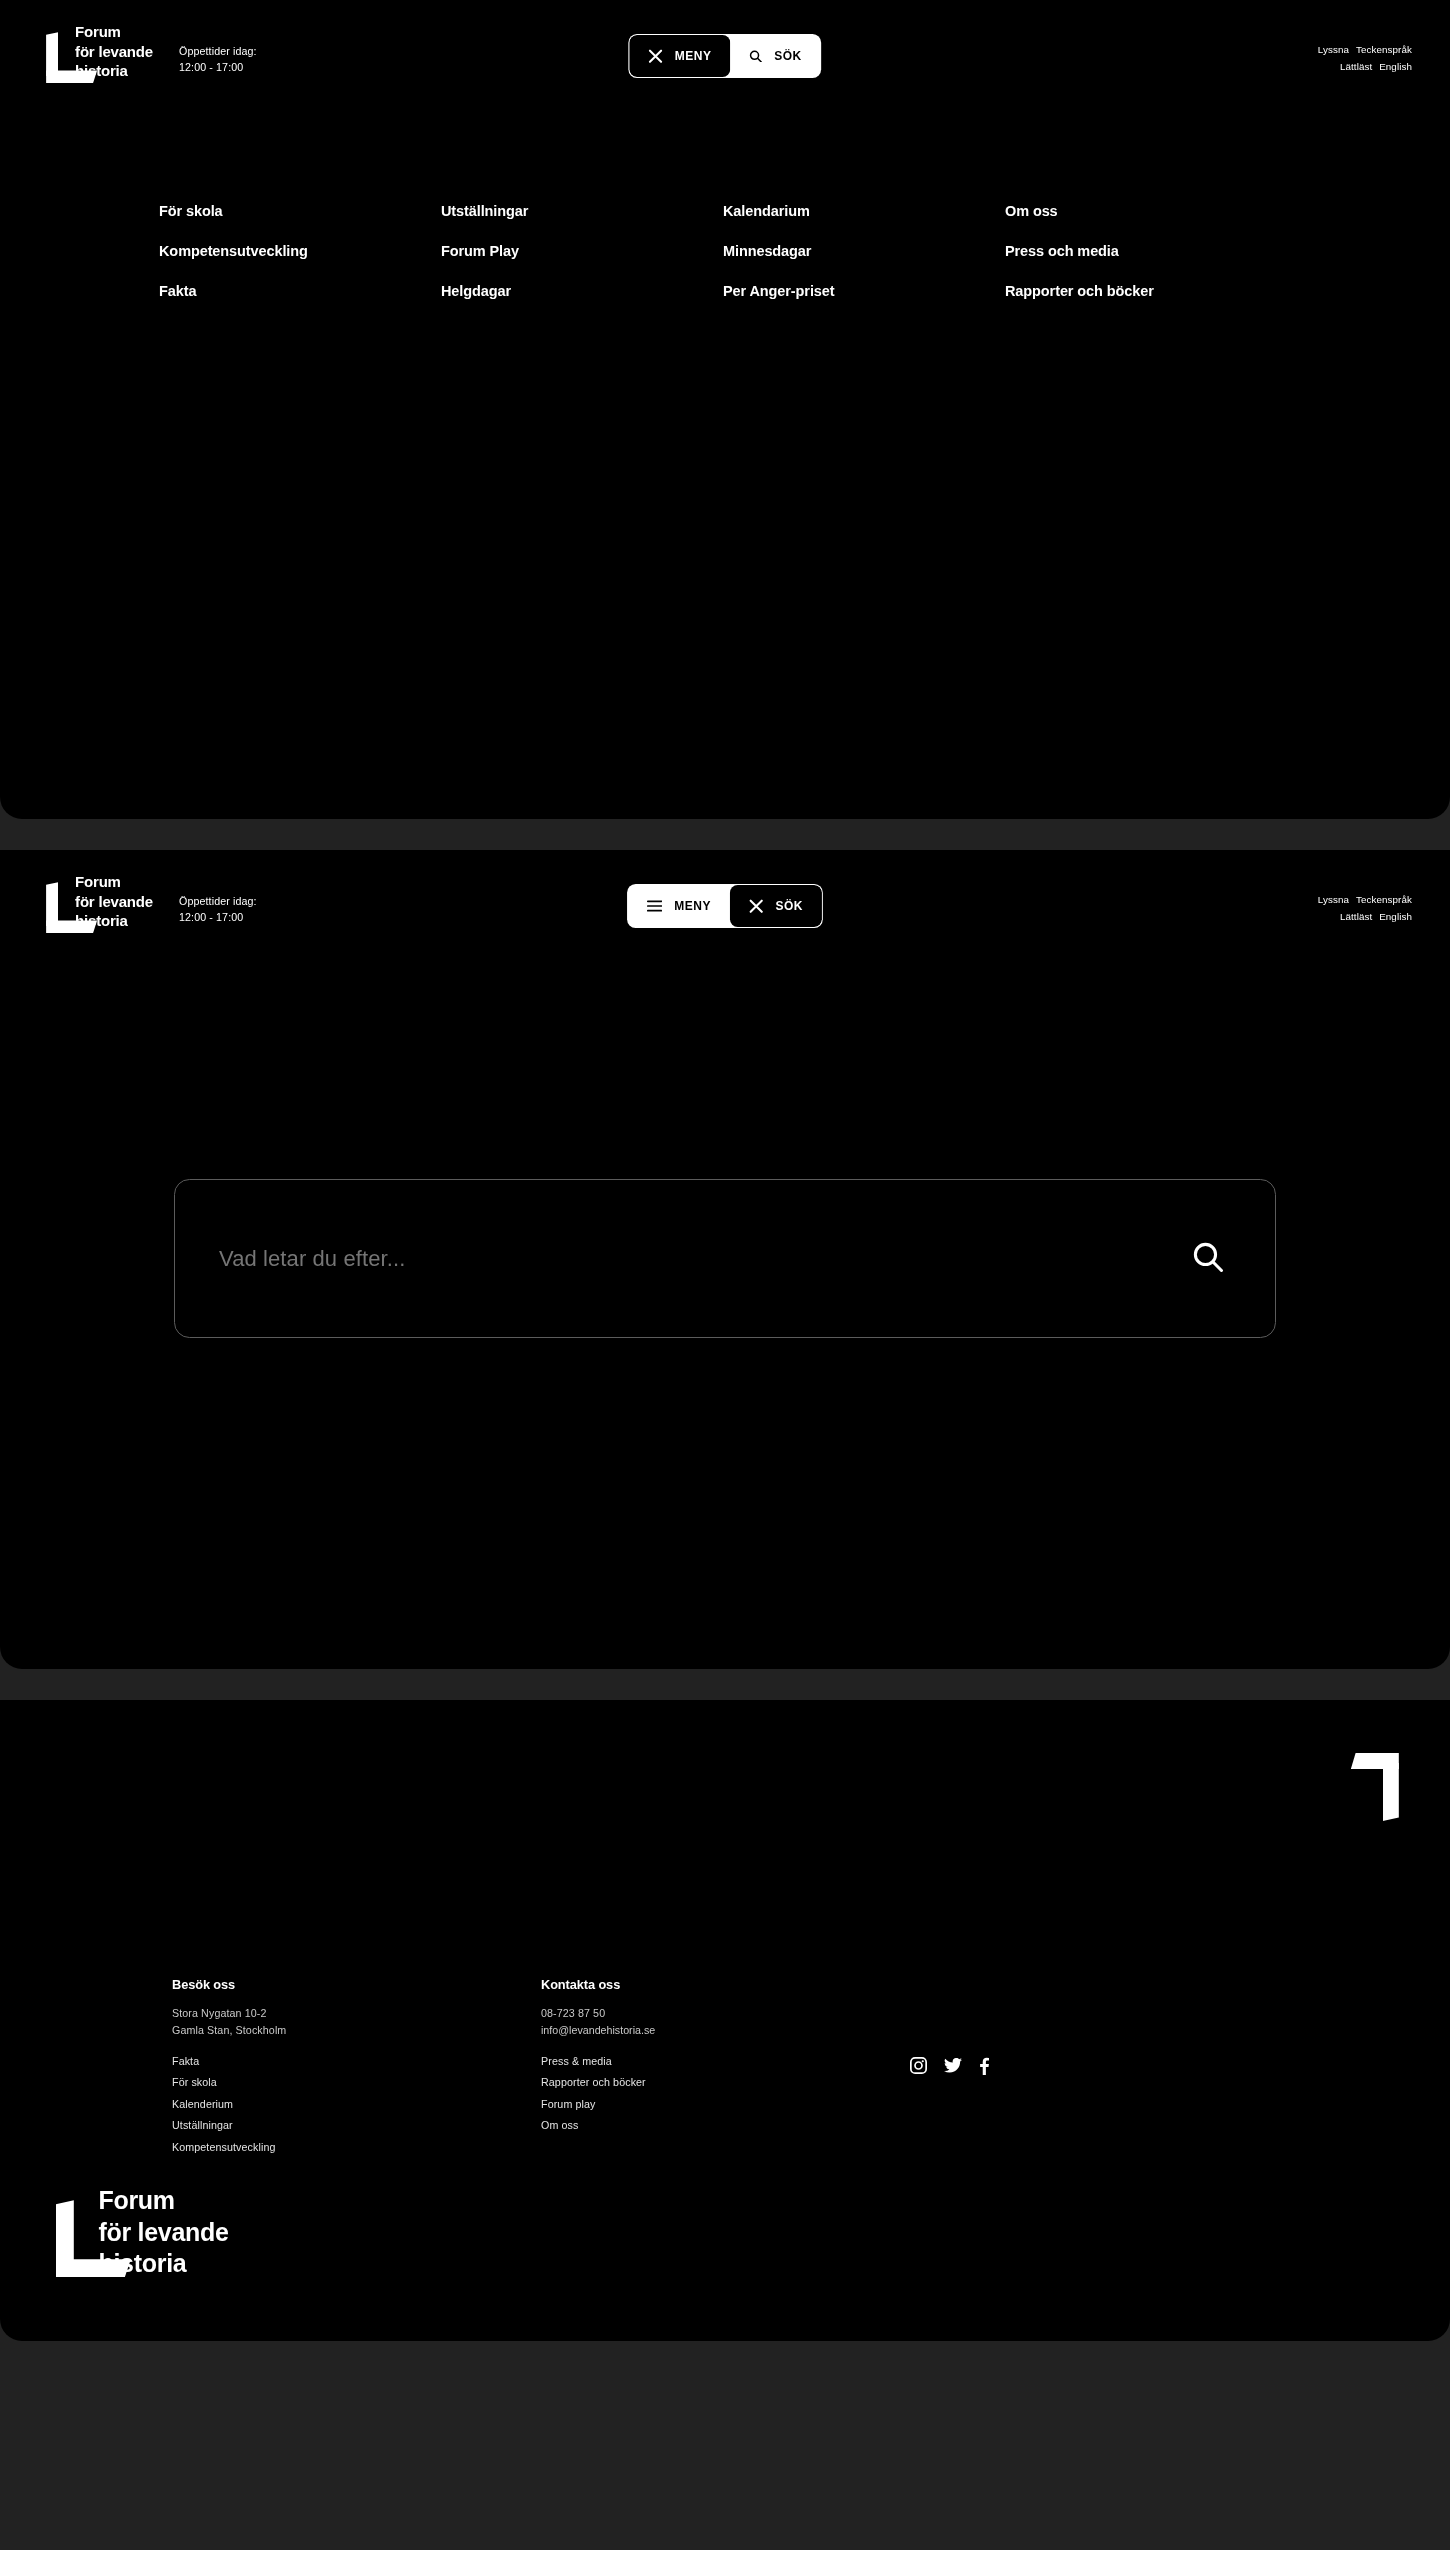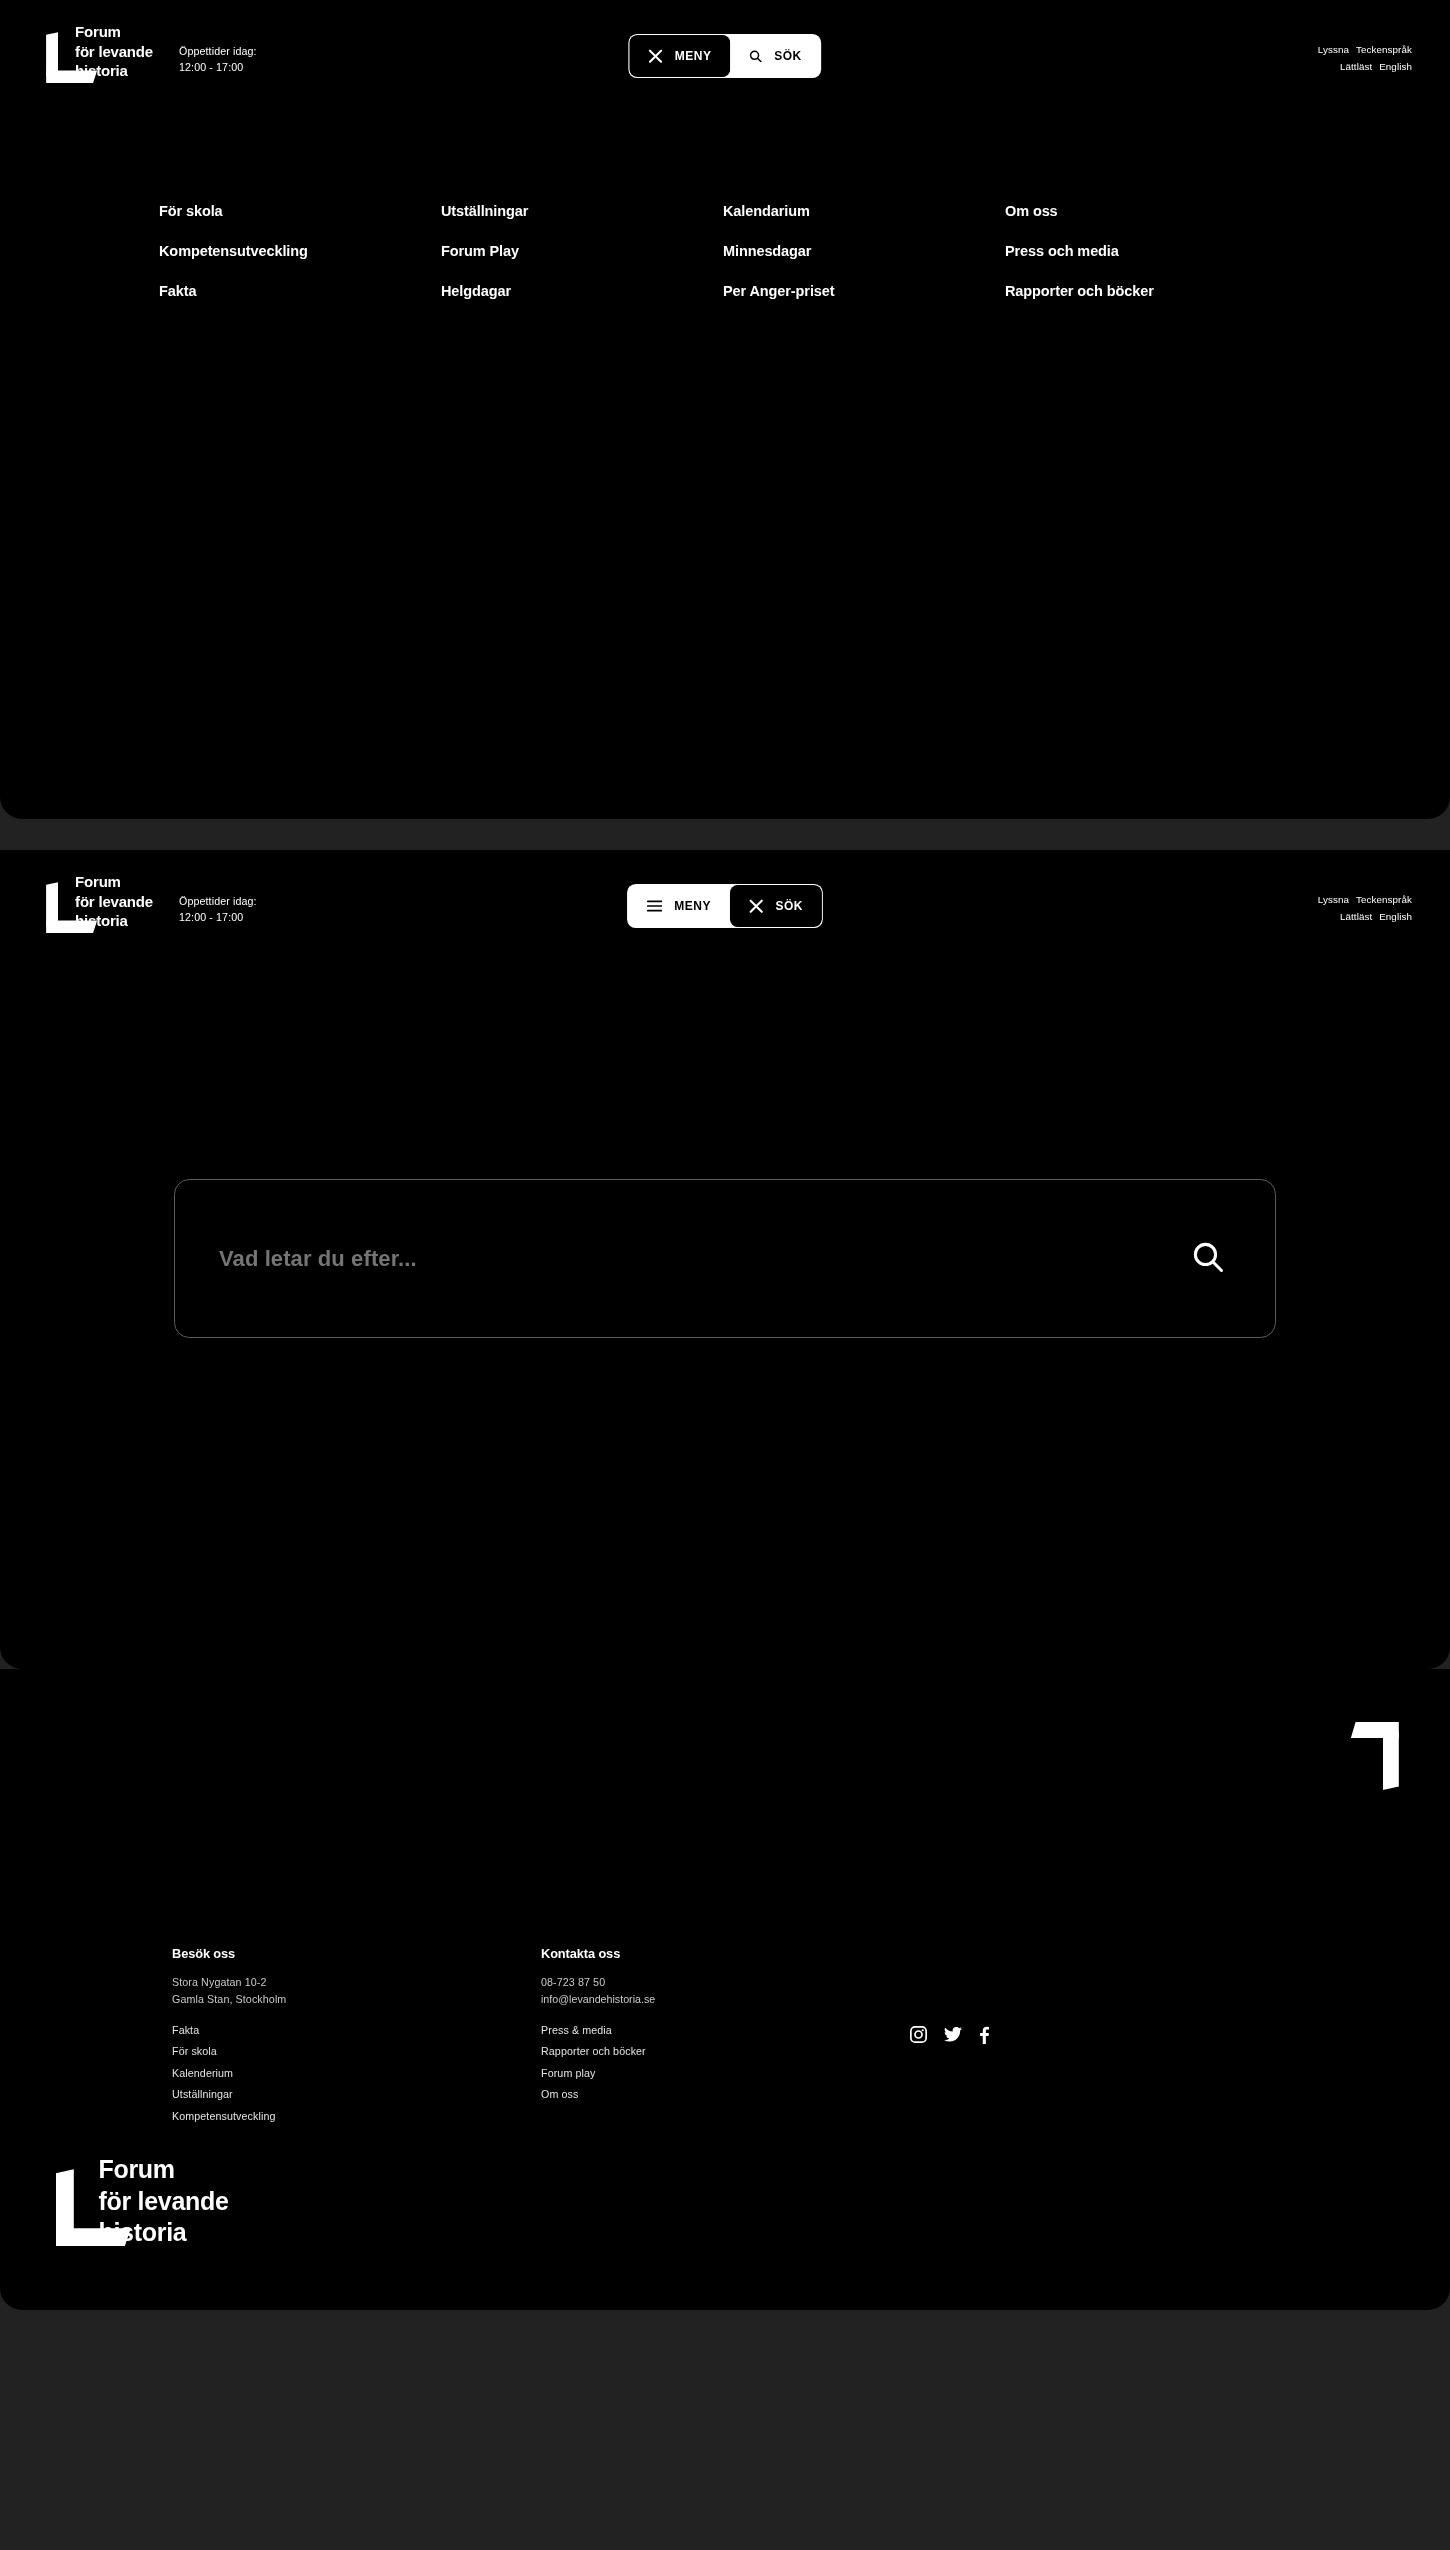--- a/index.html
+++ b/index.html
@@ -12,21 +12,21 @@
   body { width:1450px; min-height:2550px; }
 
   .panel {
     background:#000000;
     border-radius:0 0 22px 22px;
     position:relative;
     width:1450px;
   }
   .panel.menu-panel { height:819px; }
   .panel.search-panel { height:819px; margin-top:31px; }
-  .panel.footer-panel { height:641px; border-radius:0 0 22px 22px; }
+  .panel.footer-panel { height:641px; margin-top:31px; border-radius:0 0 22px 22px; }
 
   
   .hdr {
     position:relative;
     height:102px;
   }
   .logo-block {
     position:absolute;
     left:41px; top:22px;
     display:flex; align-items:flex-start;
@@ -136,21 +136,20 @@
   .search-input-text {
     margin-left:44px;
     color:#8d8d8d;
     font-size:22px;
     letter-spacing:0.1px;
     flex:1;
     background:transparent;
     border:none;
     outline:none;
     font-family:"Liberation Sans", sans-serif;
-    font-weight:bold;
   }
   .search-submit {
     margin-right:51px;
     background:transparent; border:none; cursor:pointer;
     display:flex; align-items:center; justify-content:center;
   }
 
   
   .corner-mark {
     position:absolute;

